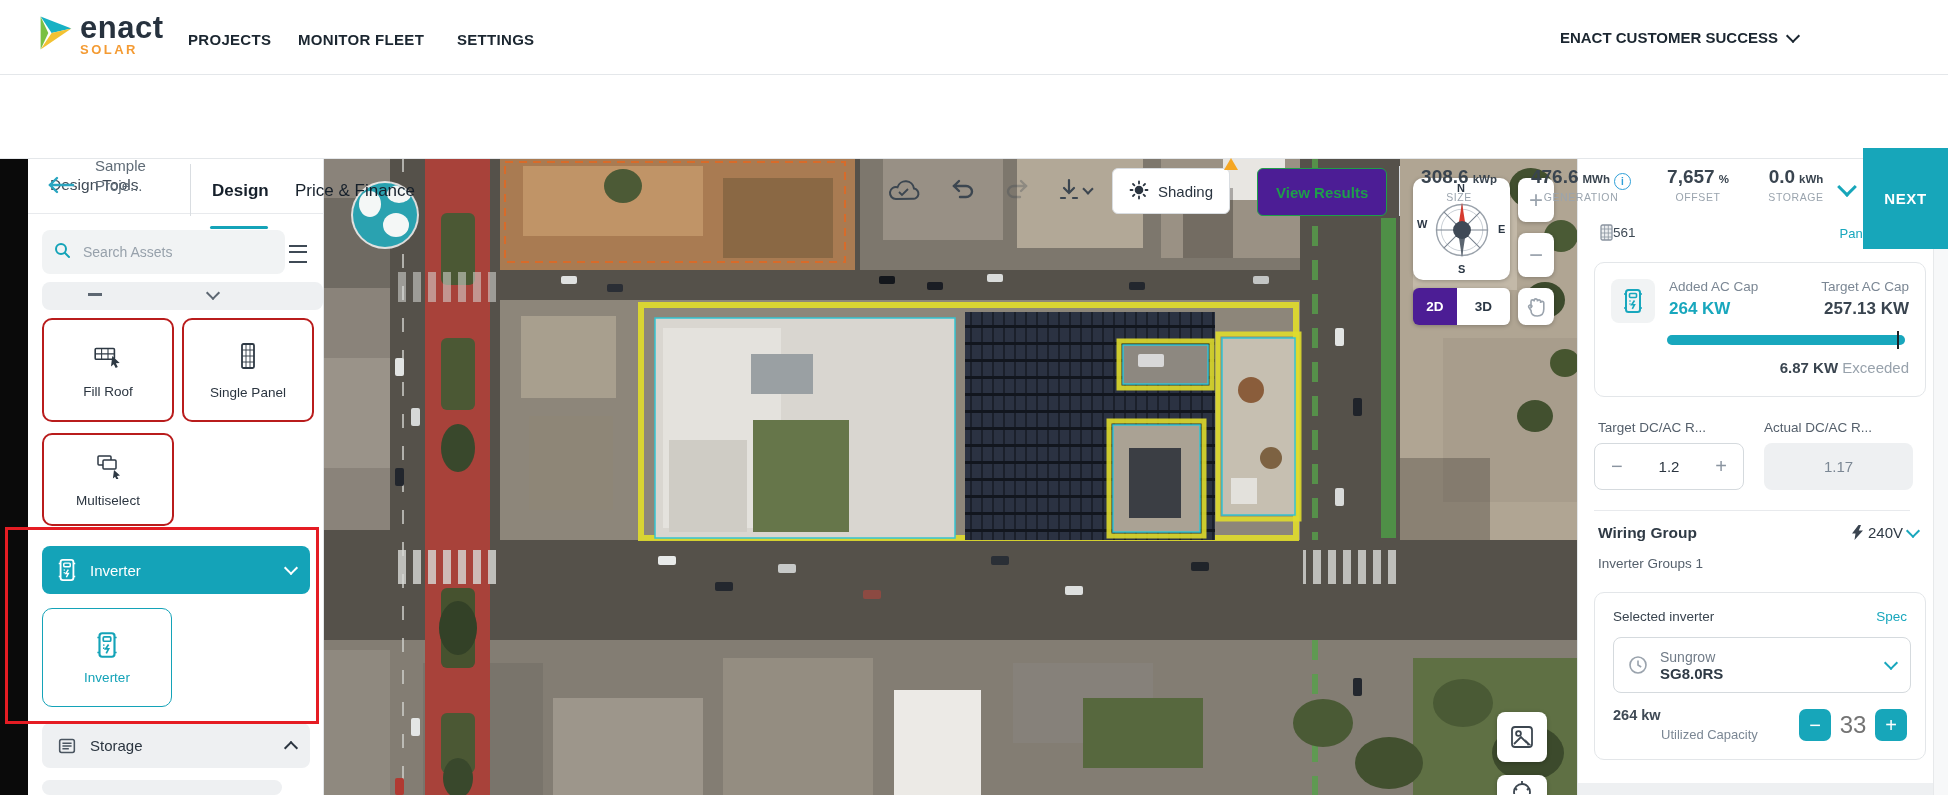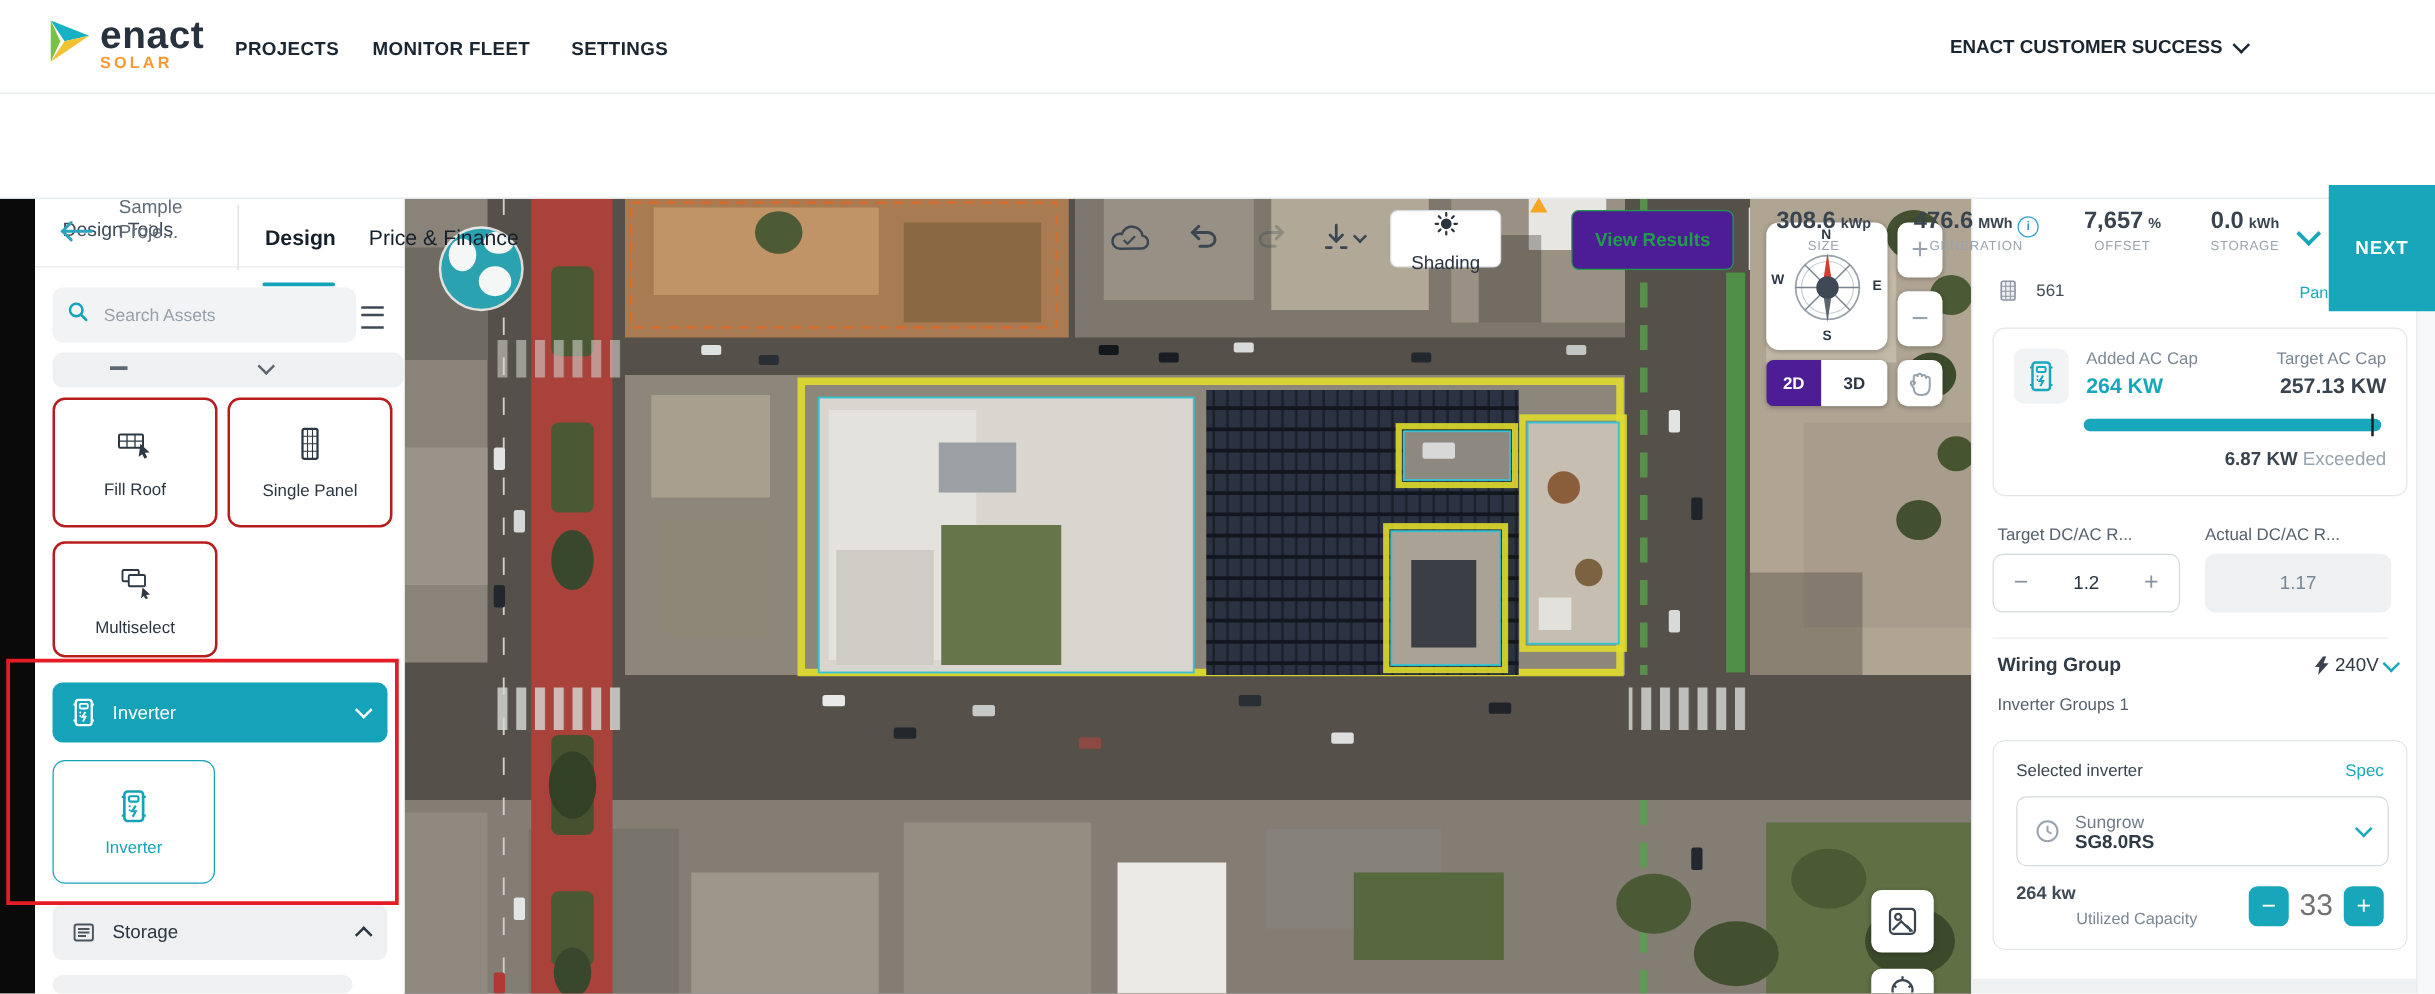--- a/index.html
+++ b/index.html
@@ -152,21 +152,21 @@
     </div>
     <div class="abs iconbtn" style="left:1058px;top:104px;">
       <svg width="22" height="24" viewBox="0 0 22 24" fill="none" stroke="#3c4650" stroke-width="2.2" stroke-linecap="round">
         <path d="M11 2 v12"></path>
           <path d="M6 10 l5 5 5-5"></path>
           <path d="M3 20 h4 M15 20 h4"></path>
       </svg>
       <span class="chev" style="width:6px;height:6px;color:#3c4650;margin-left:4px;margin-top:-2px;"></span>
     </div>
 
-    <div class="abs btn-shading" style="left:1112px;top:94px;flex-direction:column;">
+    <div class="abs btn-shading" style="left:1112px;top:94px;">
       <span>
         <svg width="20" height="20" viewBox="0 0 20 20" fill="none" stroke="#2b3540" stroke-width="1.8" stroke-linecap="round">
           <circle cx="10" cy="10" r="3.4" fill="#2b3540"></circle>
           <path d="M10 1.5 v2 M10 16.5 v2 M1.5 10 h2 M16.5 10 h2 M4 4 l1.4 1.4 M14.6 14.6 L16 16 M16 4 l-1.4 1.4 M5.4 14.6 L4 16"></path>
         </svg>
       </span>
       <span>Shading</span>
     </div>
     <div class="abs warn-tri" style="left:1224px;top:84px;"></div>
 
@@ -480,21 +480,21 @@
     <div class="mapbtn" style="left:1174px;top:617px;width:50px;height:20px;border-radius:8px 8px 0 0;">
       <svg width="24" height="18" viewBox="0 0 24 18" fill="none" stroke="#3c4650" stroke-width="1.8">
         <circle cx="12" cy="16" r="8"></circle>
           <path d="M12 5 V8 M5 12 l2 2 M19 12 l-2 2"></path>
       </svg>
     </div>
   </div>
 
   <div class="abs rpanel">
 
-    <div class="abs" style="left:22px;top:66px;display:flex;align-items:center;gap:16px;">
+    <div class="abs" style="left:22px;top:66px;display:flex;align-items:center;gap:0;">
       <svg width="13" height="17" viewBox="0 0 13 17" fill="none" stroke="#8a94a0" stroke-width="1.3">
         <rect x="1" y="1" width="11" height="15" rx="1.5" fill="#eceef0"></rect>
         <path d="M1 5 h11 M1 9 h11 M1 13 h11 M4.6 1 v15 M8.3 1 v15" stroke-width=".8"></path>
       </svg>
       <span style="font-size:13.5px;color:#3f4a55;">561</span>
     </div>
     <span class="abs link" style="right:28px;top:68px;">Panel Spec</span>
 
     <div class="card" style="left:16px;top:104px;width:330px;height:133px;">
       <div class="abs" style="left:16px;top:16px;width:44px;height:44px;background:#f1f3f4;border-radius:8px;display:flex;align-items:center;justify-content:center;color:#18a7bd;">

